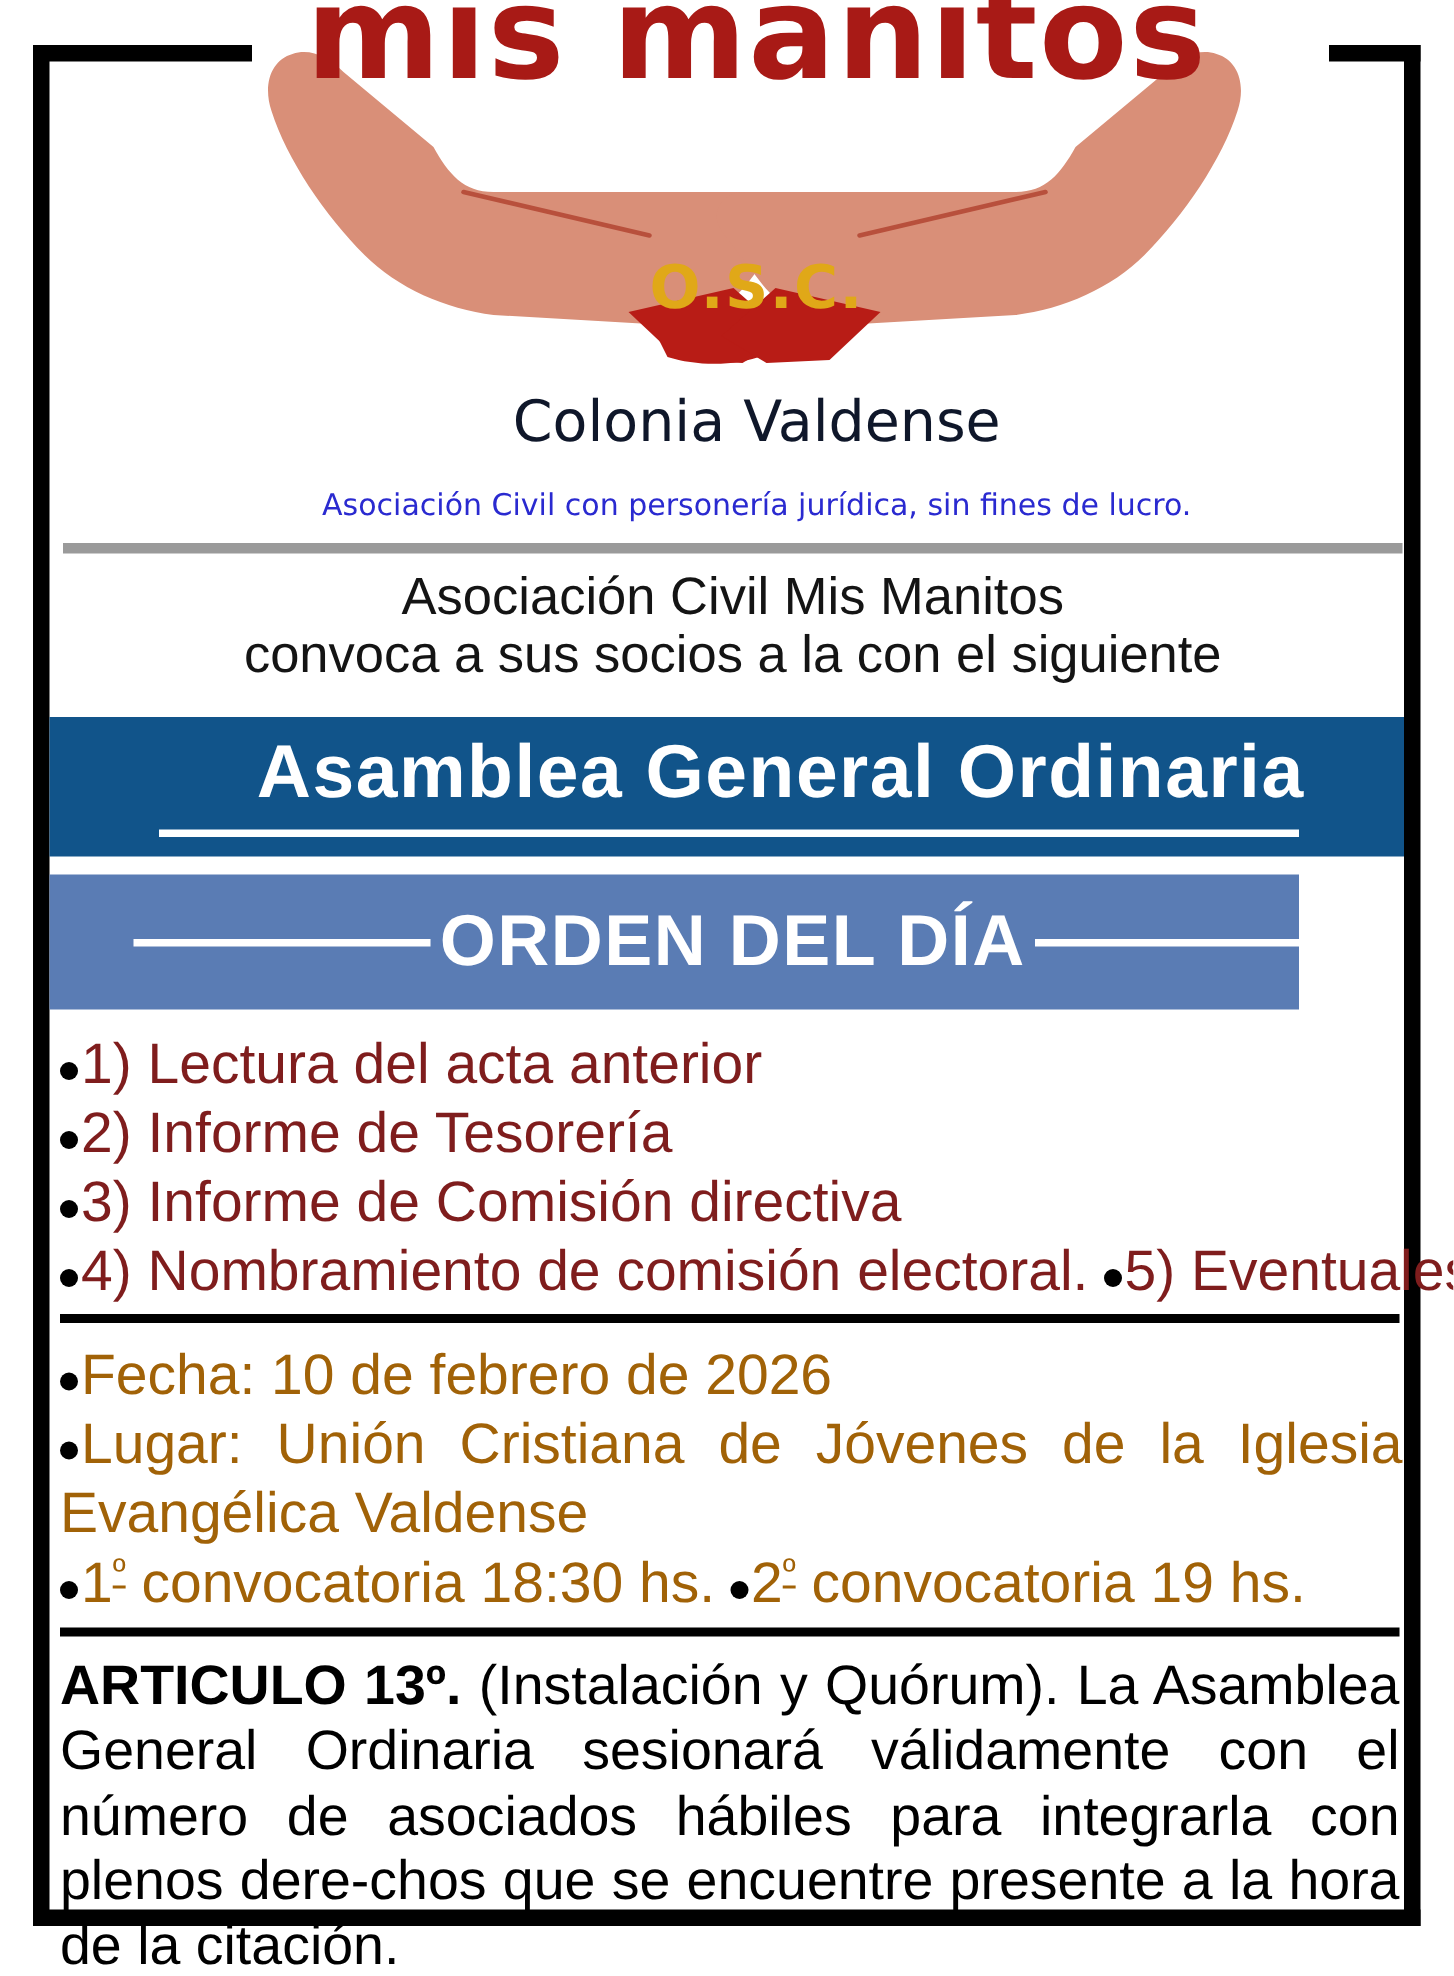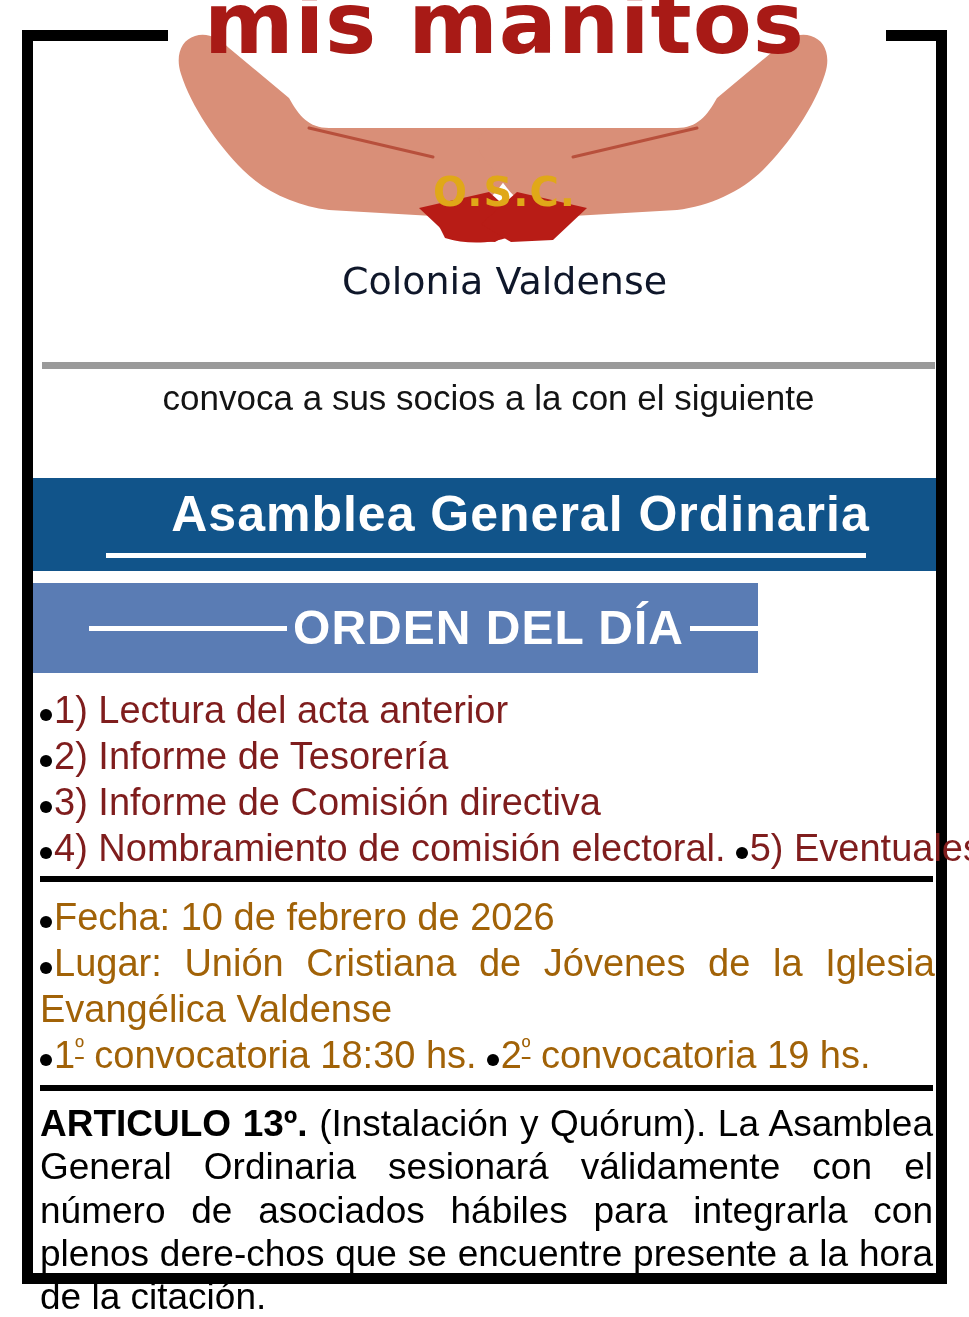--- a/index.html
+++ b/index.html
@@ -168,21 +168,21 @@
     top: 75px;
     width: 760px;
     height: 5px;
     background: #ffffff;
   }
 
   .bar-sub {
     position: absolute;
     left: 33px;
     top: 583px;
-    width: 725px;
+    width: 833px;
     height: 90px;
     background: #5a7cb4;
   }
   .bar-sub-inner {
     position: absolute;
     left: 0;
     top: 0;
     width: 903px;
     height: 90px;
     display: flex;
@@ -306,25 +306,27 @@
       <path d="M678 8 C692 12 698 28 692 46 C682 78 656 116 630 142 C608 164 576 178 544 182
                L440 188 C410 190 388 178 374 160 L348 126 C340 114 348 100 364 100
                L544 100 C564 100 574 88 584 70 L644 20 C654 10 666 4 678 8 Z" fill="#d98f78"></path>
       <path d="M564 100 L440 129" stroke="#b8503c" stroke-width="3" fill="none" stroke-linecap="round"></path>
       <path d="M454 180 L420 212 L378 214 L348 196 L384 164 Z" fill="#b81c16"></path>
     </svg>
 
     <div class="logo-wordmark">mis manitos</div>
     <div class="logo-osc">O.S.C.</div>
     <div class="logo-colonia">Colonia Valdense</div>
+    <div class="logo-legal">Asociación Civil con personería jurídica, sin fines de lucro.</div>
   </div>
 
   <div class="gray-rule"></div>
 
   <div class="intro">
+    <div>Asociación Civil Mis Manitos</div>
     <div>convoca a sus socios a la con el siguiente</div>
   </div>
 
   <div class="bar-main">
     <div class="bar-main-text">Asamblea  General  Ordinaria</div>
     <div class="bar-main-underline"></div>
   </div>
 
   <div class="bar-sub">
     <div class="bar-sub-inner">

